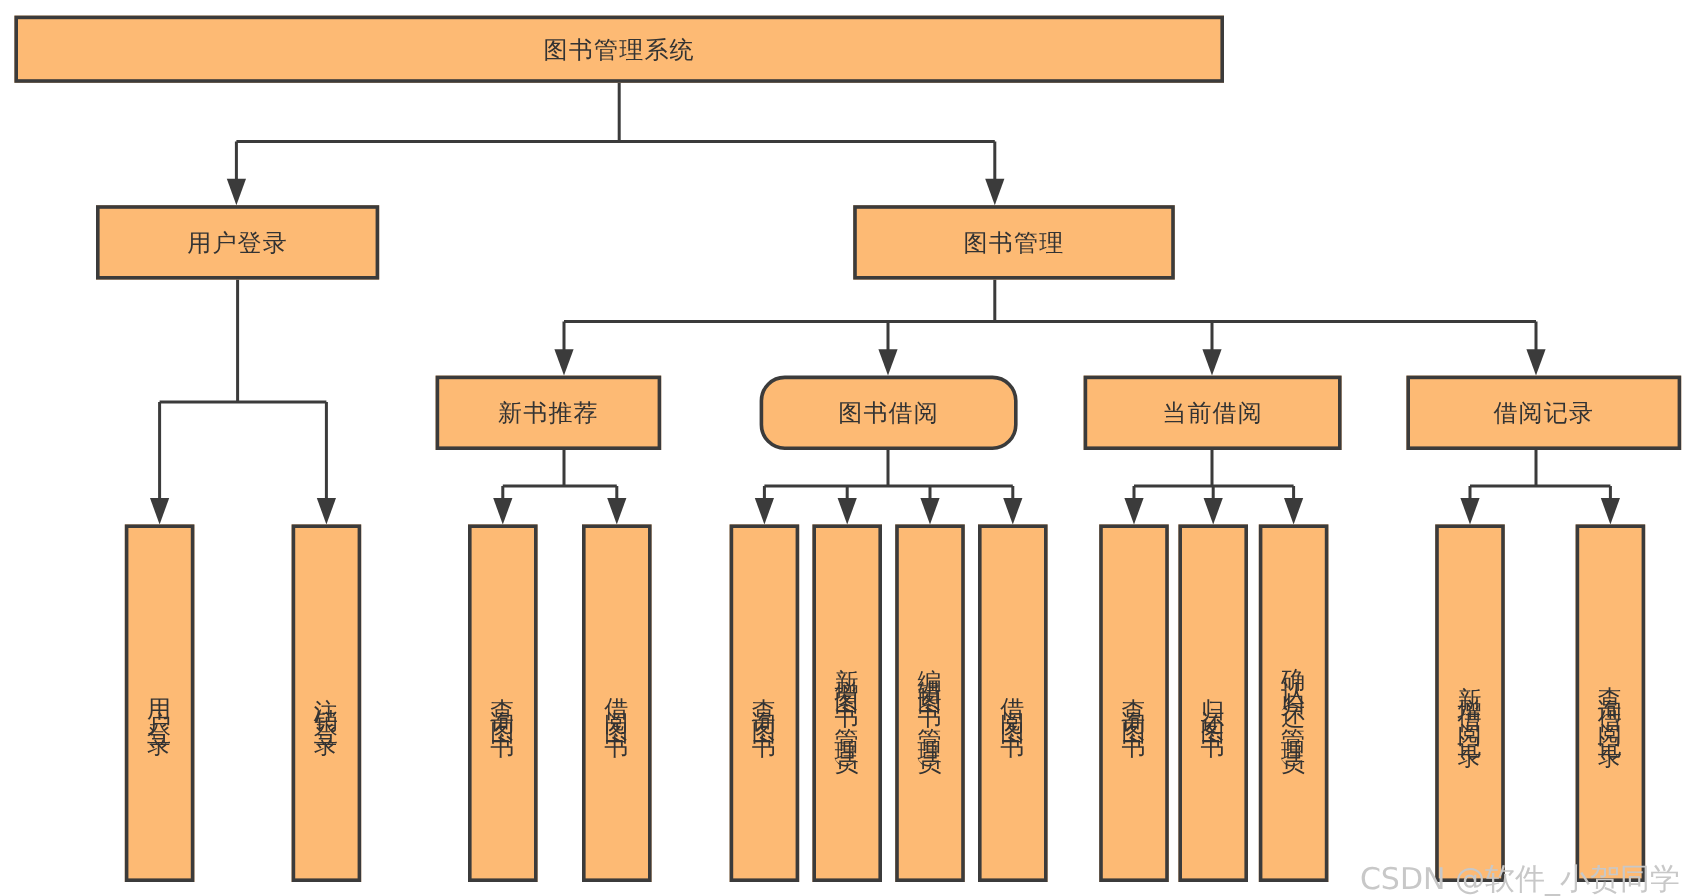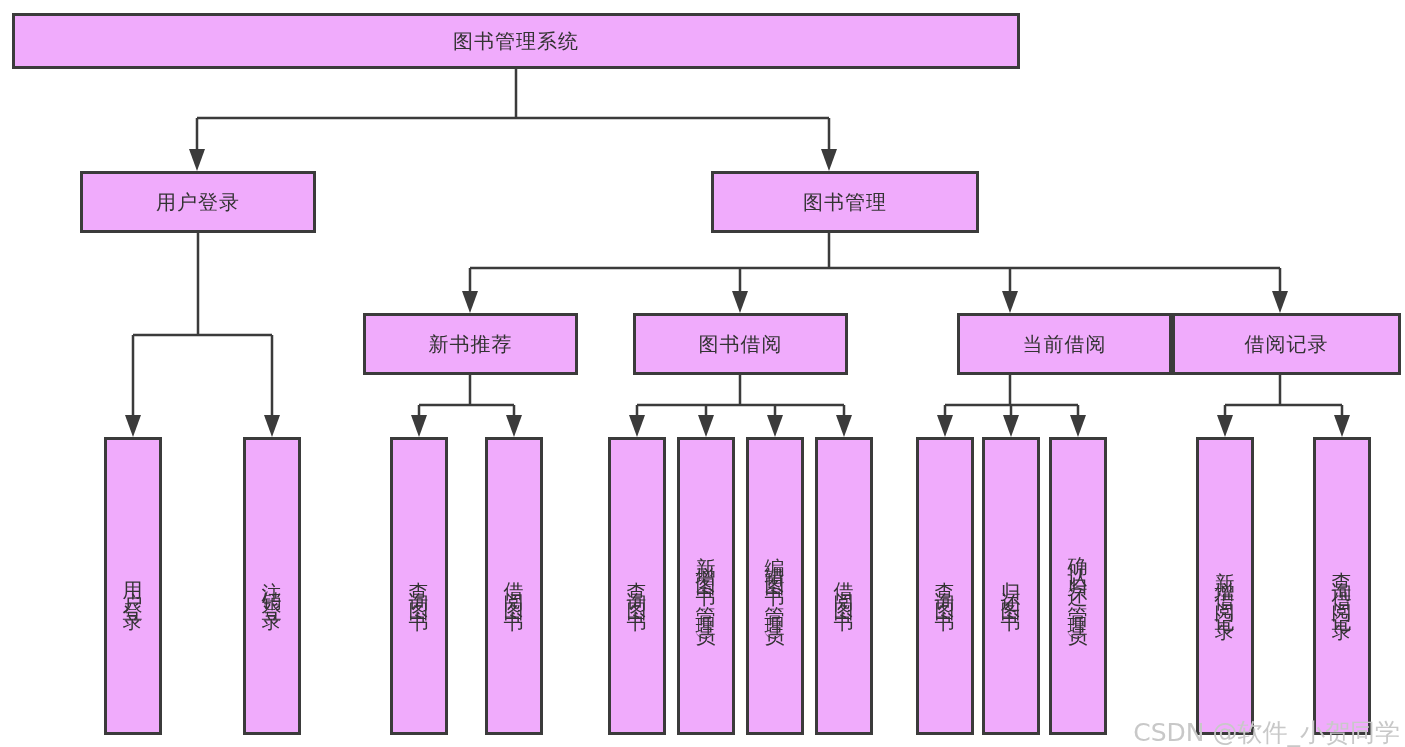--- a/index.html
+++ b/index.html
@@ -20,21 +20,21 @@
   .connectors {
     position: absolute;
     left: 0;
     top: 0;
     pointer-events: none;
   }
   .box {
     position: absolute;
     box-sizing: border-box;
     border: 3px solid #3b3b3b;
-    background: #f0abfc;
+    background: #fdba74;
     color: #333333;
     display: flex;
     align-items: center;
     justify-content: center;
     text-align: right;
   }
   .hbox {
     font-size: 20px;
     letter-spacing: 1px;
   }
@@ -101,23 +101,23 @@
       <polygon points="1217,415 1233,415 1225,437"></polygon>
       <polygon points="1334,415 1350,415 1342,437"></polygon>
     </g>
   </svg>
 
   <div class="box root" style="left:12px; top:13px; width:1008px; height:56px;">图书管理系统</div>
 
   <div class="box hbox" style="left:80px; top:171px; width:236px; height:62px;">用户登录</div>
   <div class="box hbox" style="left:711px; top:171px; width:268px; height:62px;">图书管理</div>
 
-  <div class="box hbox" style="left:363px; top:313px; width:215px; height:62px;">新书推荐</div>
-  <div class="box hbox" style="left:633px; top:313px; width:215px; height:62px;">图书借阅</div>
-  <div class="box hbox" style="left:957px; top:313px; width:215px; height:62px;">当前借阅</div>
+  <div class="box hbox" style="left:363px; top:313px; width:188px; height:62px;">新书推荐</div>
+  <div class="box hbox" style="left:633px; top:313px; width:215px; height:62px;border-radius:21px;">图书借阅</div>
+  <div class="box hbox" style="left:903px; top:313px; width:215px; height:62px;">当前借阅</div>
   <div class="box hbox" style="left:1172px; top:313px; width:229px; height:62px;">借阅记录</div>
 
   <div class="box vbox" style="left:104px; top:437px; width:58px; height:298px;">用户登录</div>
   <div class="box vbox" style="left:243px; top:437px; width:58px; height:298px;">注销登录</div>
 
   <div class="box vbox" style="left:390px; top:437px; width:58px; height:298px;">查询图书</div>
   <div class="box vbox" style="left:485px; top:437px; width:58px; height:298px;">借阅图书</div>
 
   <div class="box vbox" style="left:608px; top:437px; width:58px; height:298px;">查询图书</div>
   <div class="box vbox" style="left:677px; top:437px; width:58px; height:298px;">新增图书（管理员）</div>

